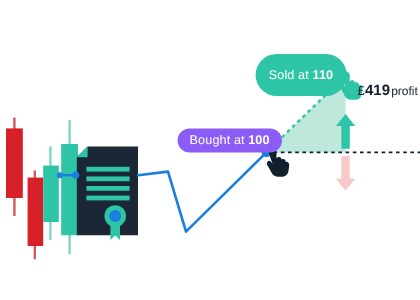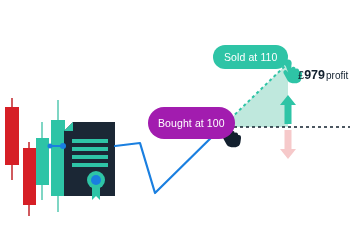--- a/index.html
+++ b/index.html
@@ -28,35 +28,35 @@
     position: absolute;
     display: flex;
     align-items: center;
     justify-content: center;
     border-radius: 999px;
     color: #ffffff;
     white-space: nowrap;
     letter-spacing: 0.1px;
   }
   .badge .lbl { font-weight: 400; }
-  .badge .val { font-weight: 400; margin-left: 3px; }
+  .badge .val { font-weight: 700; margin-left: 3px; }
   #badge-sold {
     left: 213px;
     top: 45px;
-    height: 24px;
+    height: 35px;
     padding: 0 11px;
     background: #2ec4a6;
     font-size: 10.5px;
   }
   #badge-bought {
     left: 148px;
     top: 107px;
-    height: 32px;
+    height: 20px;
     padding: 0 10px;
-    background: #a21caf;
+    background: #8b5cf6;
     font-size: 10.5px;
   }
   .plain-text {
     position: absolute;
     color: #1b2a3a;
     white-space: nowrap;
   }
   #profit-text {
     left: 298px;
     top: 68px;
@@ -166,18 +166,18 @@
     <span class="lbl">Sold at</span>
     <span class="val">110</span>
   </div>
 
   <div class="badge" id="badge-bought">
     <span class="lbl">Bought at</span>
     <span class="val">100</span>
   </div>
 
   <div class="plain-text" id="profit-text">
-    <span class="cur">£</span><span class="amount">979</span><span class="word">profit</span>
+    <span class="cur">£</span><span class="amount">419</span><span class="word">profit</span>
   </div>
 
 
 
 </div>
 
 </body></html>

